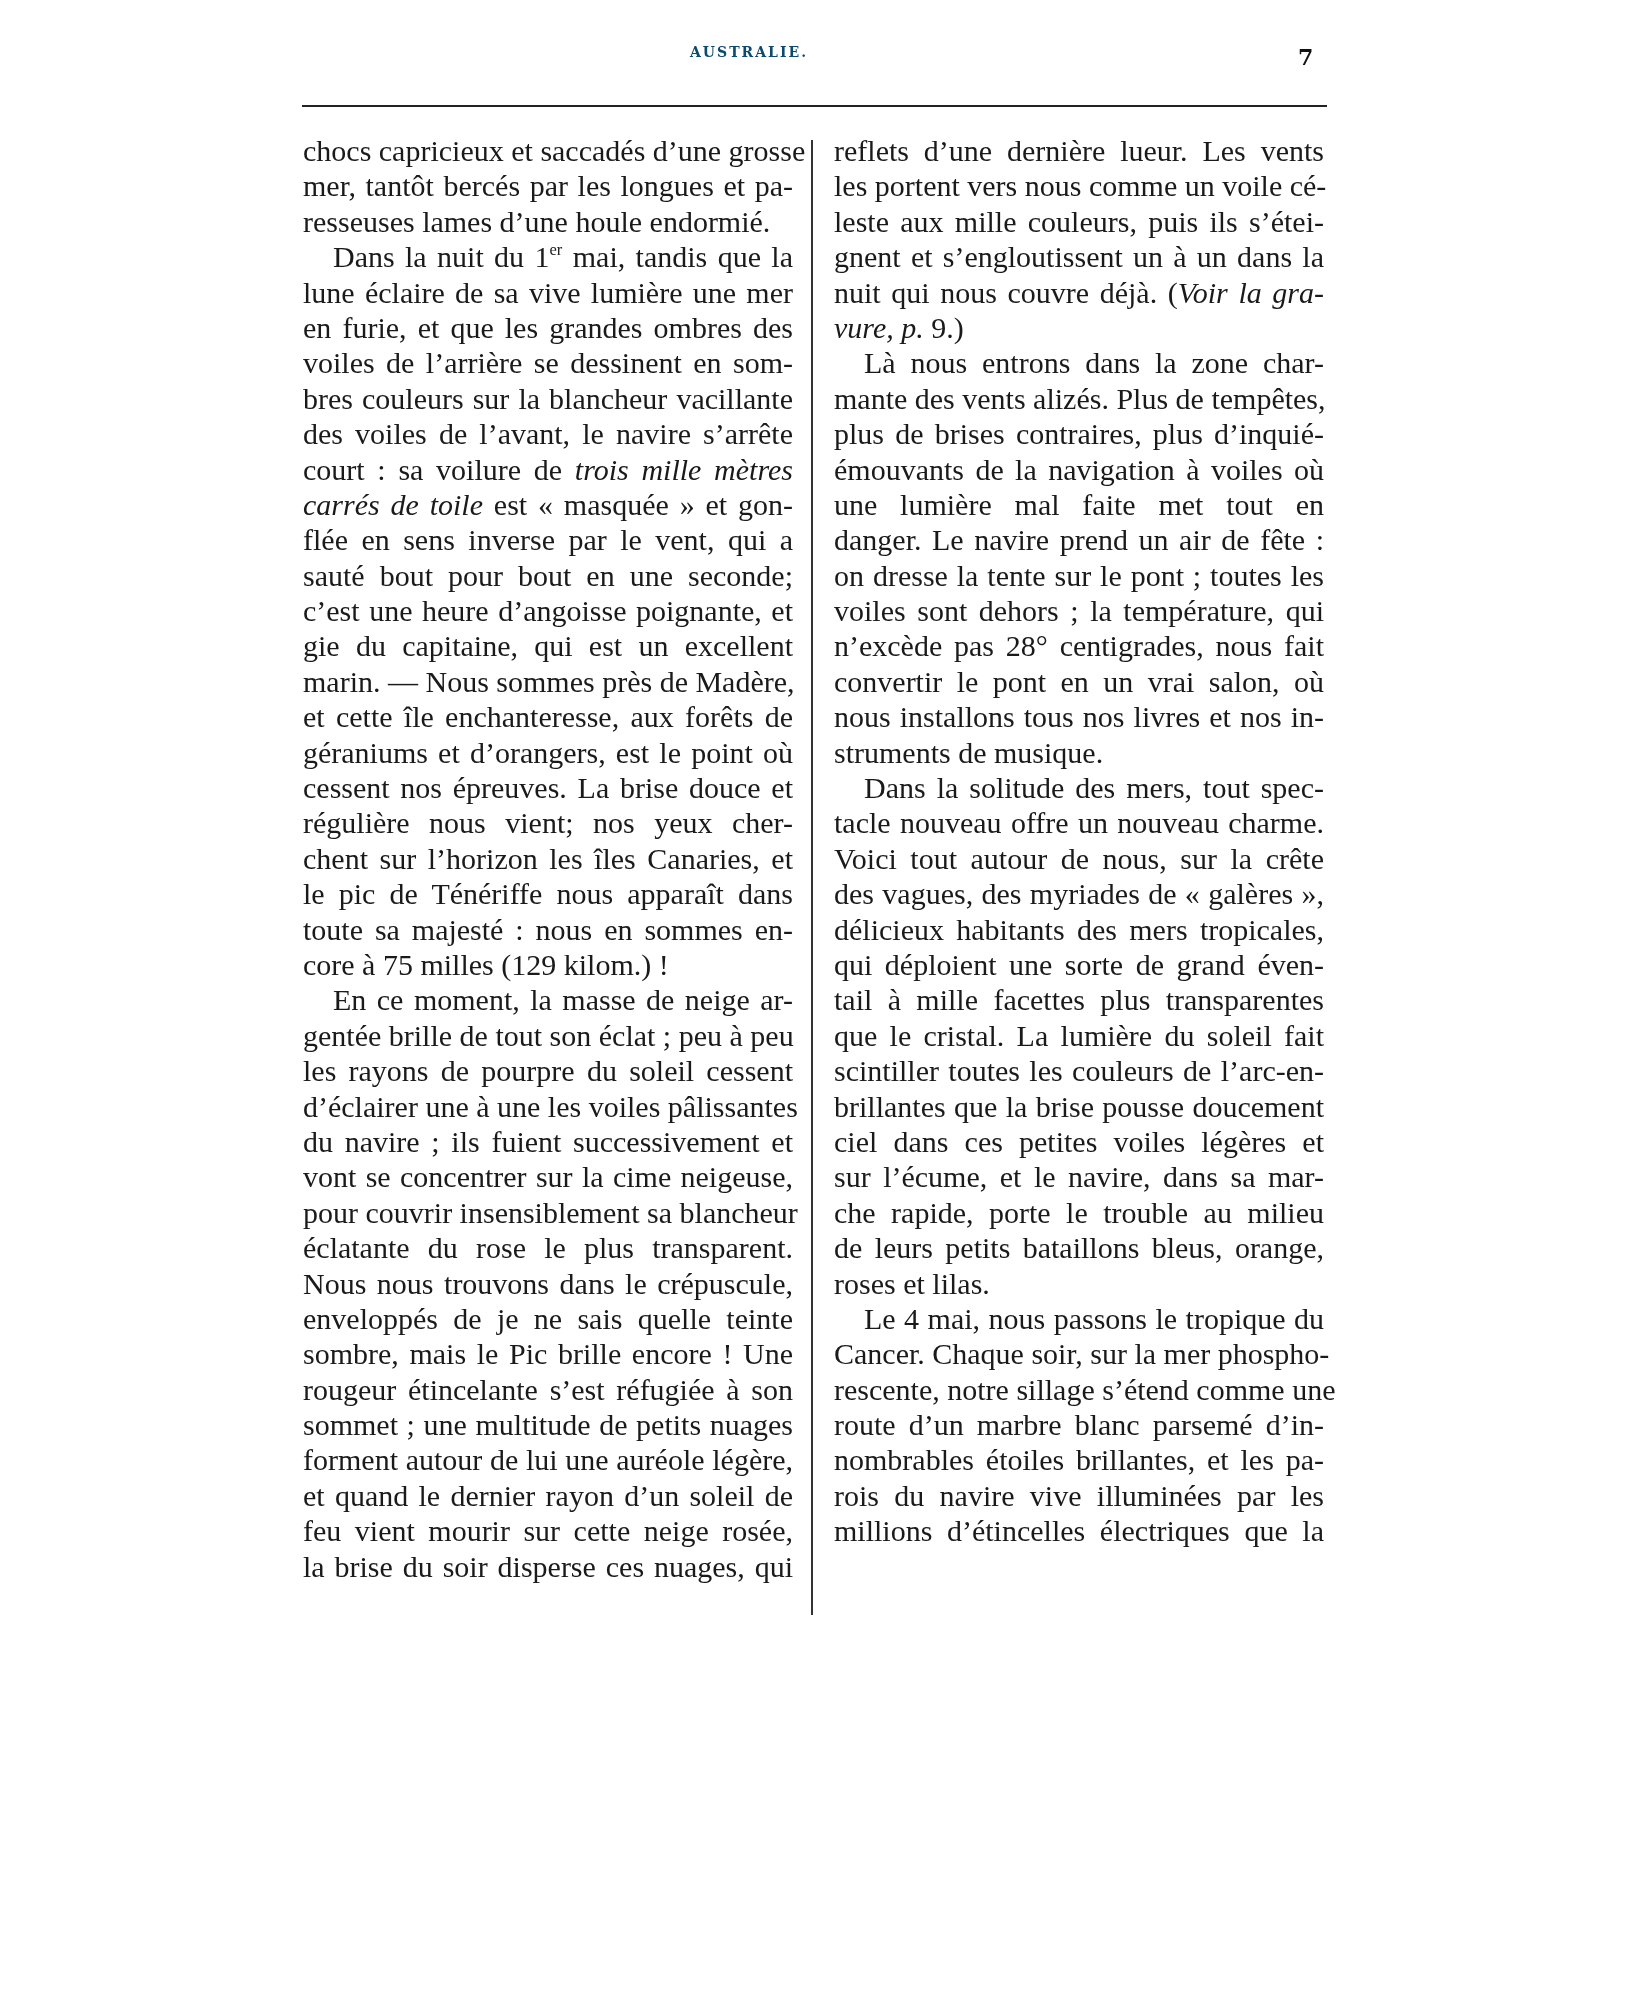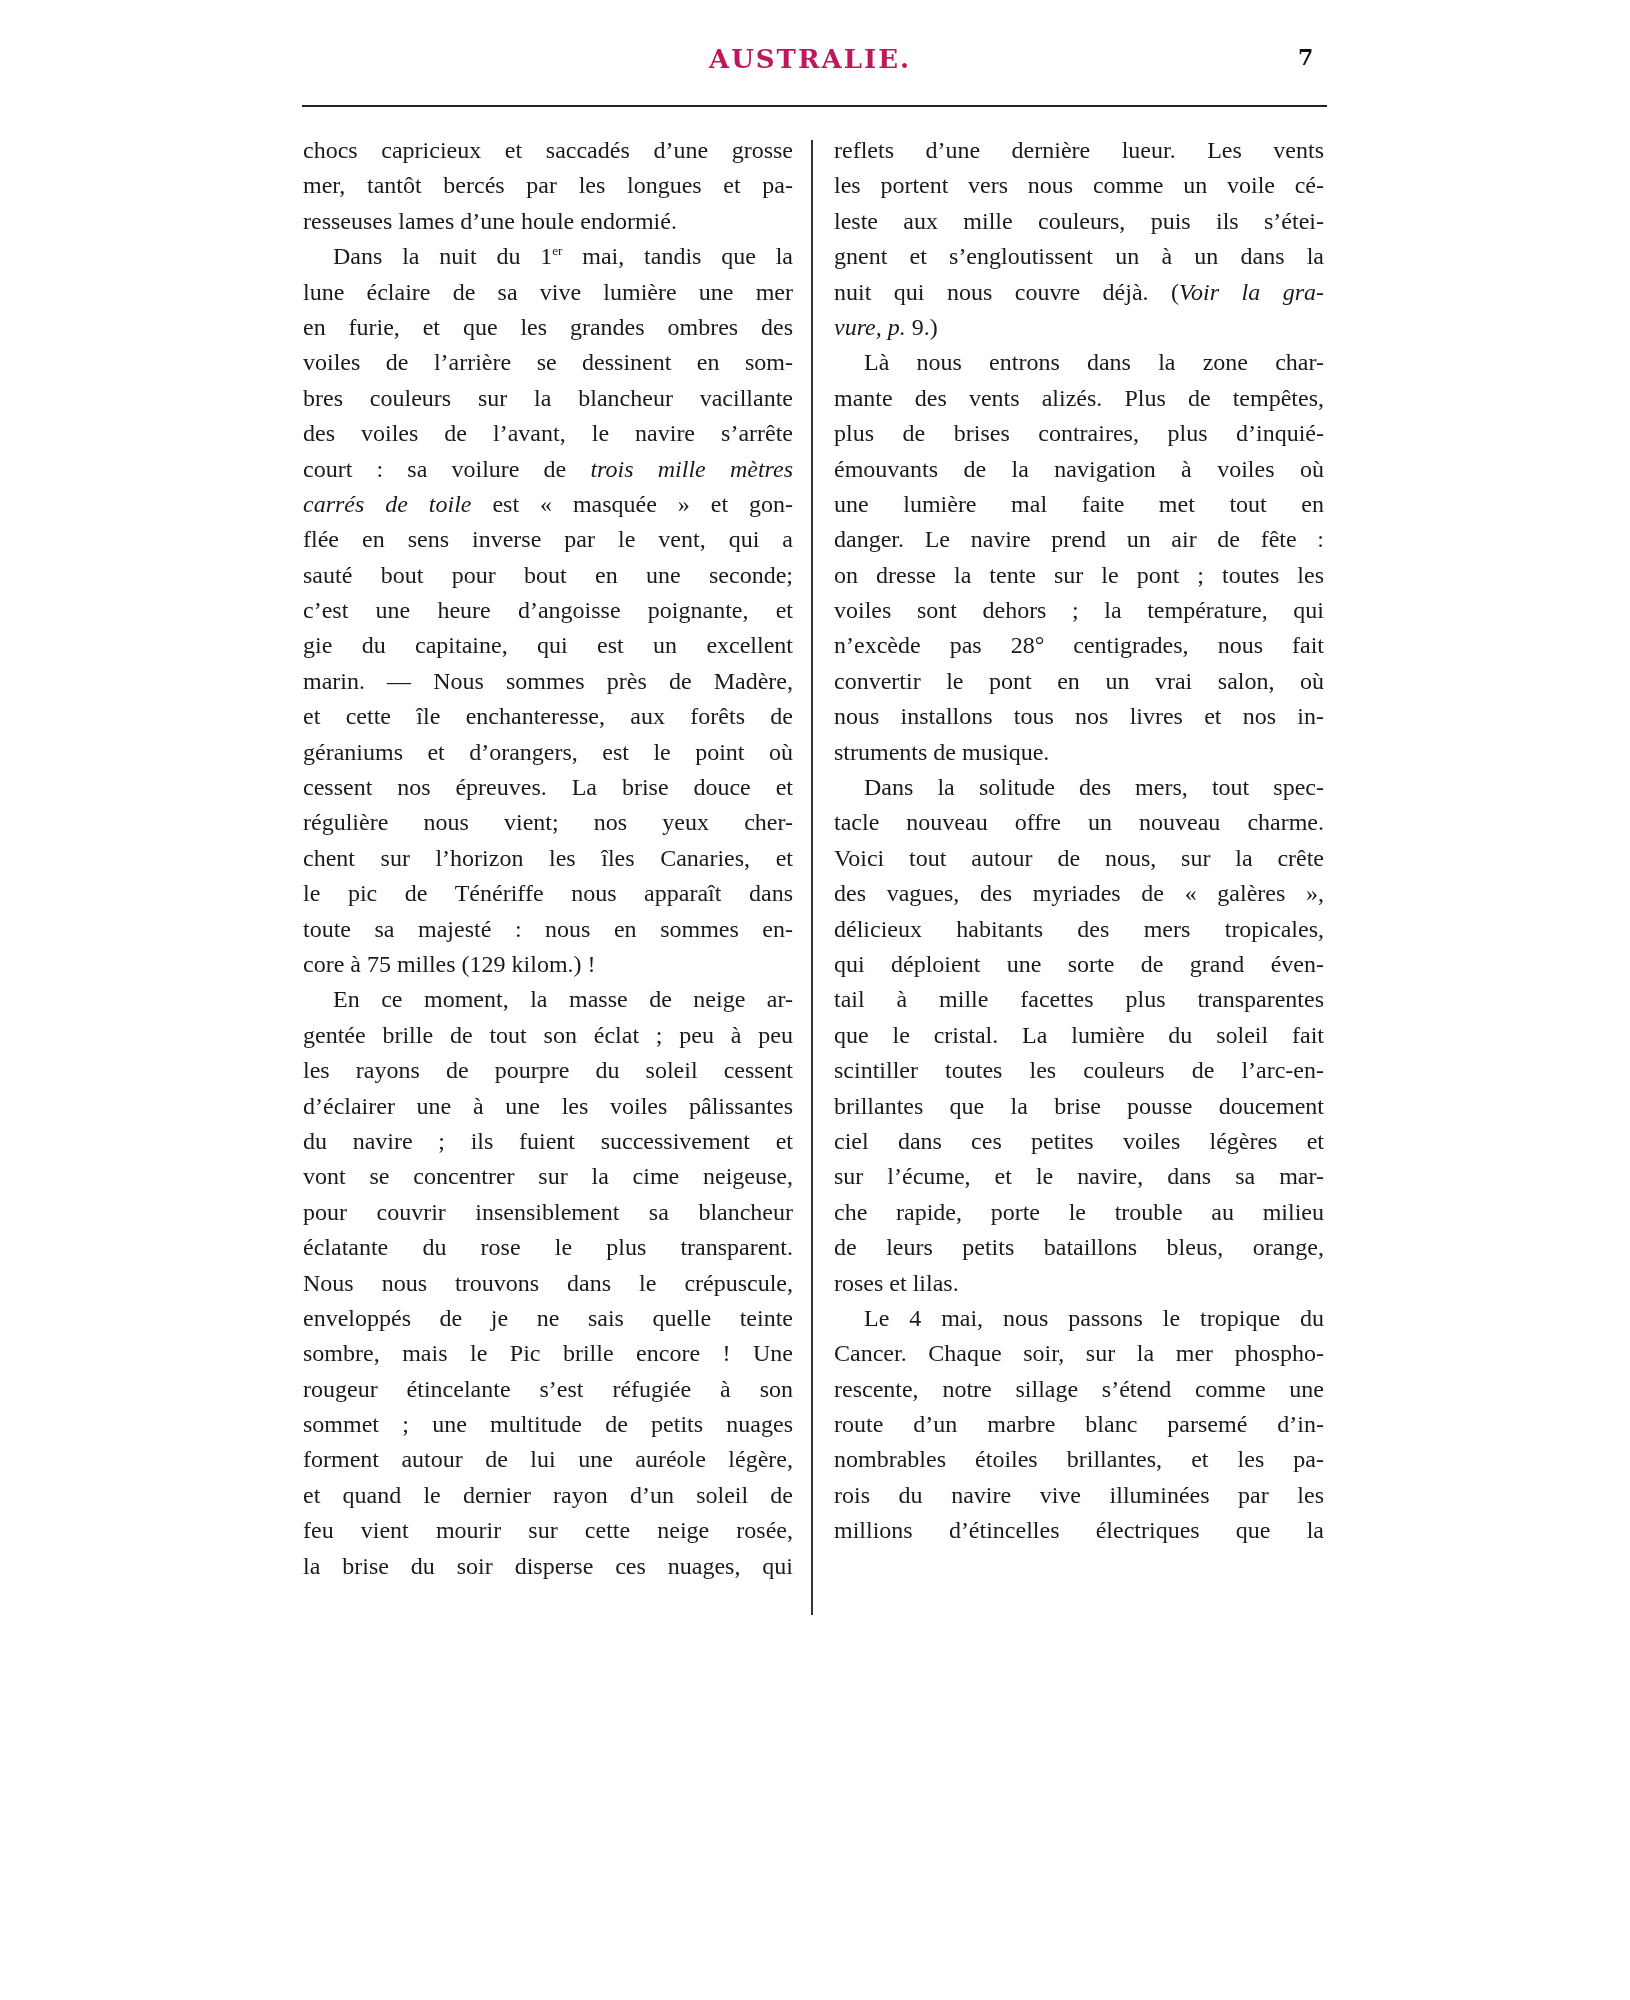--- a/index.html
+++ b/index.html
@@ -1,28 +1,28 @@
 <!DOCTYPE html>
 <html><head>
 <meta charset="utf-8">
 <style>
   html, body { margin: 0; padding: 0; background: #ffffff; }
   body { width: 1630px; height: 2000px; position: relative; overflow: hidden;
          font-family: "Liberation Serif", "DejaVu Serif", serif; color: #1a1a1a; }
   .page { position: absolute; left: 0; top: 0; width: 1630px; height: 2000px; }
-  .running-title { position: absolute; left: 690px; top: 44px; width: 240px; text-align: center;
-                   font-family: "DejaVu Serif", serif; font-weight: bold; font-size: 26px;
-                   letter-spacing: 2px; color: #be185d; }
+  .running-title { position: absolute; left: 690px; top: 44px; width: 240px; 
+                   font-family: "DejaVu Serif", serif; font-weight: bold; font-size: 14px;
+                   letter-spacing: 2px; color: #0c4a6e; }
   .page-number { position: absolute; left: 1298px; top: 44px; font-family: "DejaVu Serif", serif;
                  font-weight: bold; font-size: 22px; color: #111; }
   .header-rule { position: absolute; left: 302px; top: 105px; width: 1025px; height: 0;
                  border-top: 2px solid #222; }
   .column-divider { position: absolute; left: 811px; top: 140px; width: 0; height: 475px;
                     border-left: 2px solid #333; height: 1475px; }
-  .column { position: absolute; top: 133px; width: 490px; font-size: 24px; line-height: 35.4px;
+  .column { position: absolute; top: 133px; width: 490px; font-size: 30px; line-height: 35.4px;
             text-align: justify; text-align-last: justify; font-family: Liberation Serif, serif; }
   .column.left { left: 303px; }
   .column.right { left: 834px; }
   .line { display: block; white-space: nowrap; height: 35.4px; overflow: visible;
           text-align: justify; text-align-last: justify; }
   .line.last { text-align-last: left; }
   .line.indent { padding-left: 30px; }
   .it { font-style: italic; }
   sup { font-size: 0.55em; vertical-align: 0.7em; line-height: 0; }
 </style>

